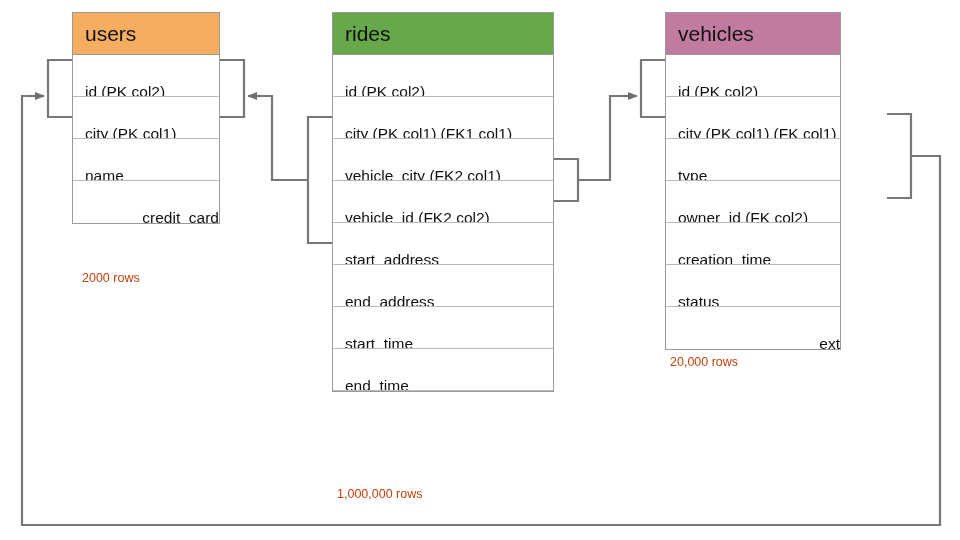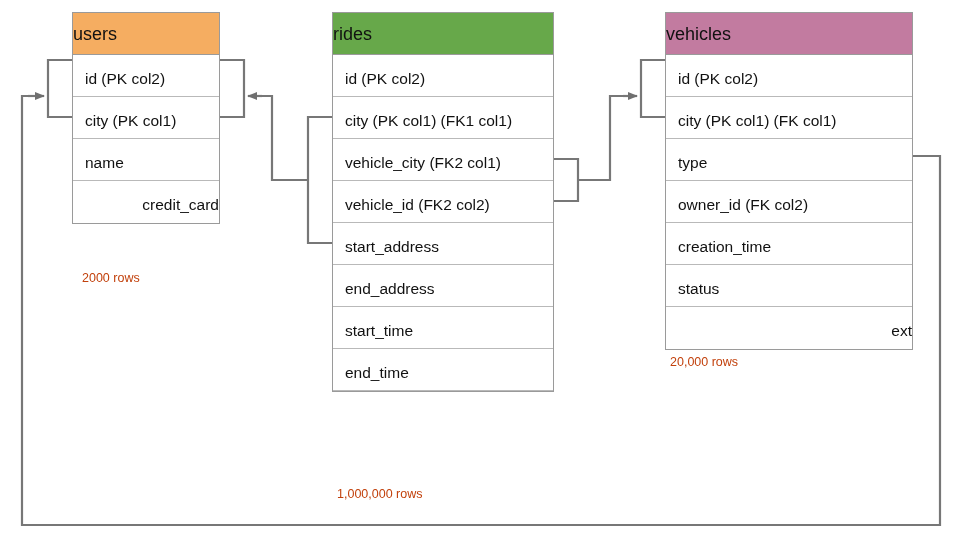--- a/index.html
+++ b/index.html
@@ -30,32 +30,32 @@
   .table-box {
     position: absolute;
     box-sizing: border-box;
     border: 1px solid #9a9a9a;
     background: #ffffff;
   }
   .tbl-header {
     box-sizing: border-box;
     height: 42px;
     line-height: 42px;
-    padding: 0 0 0 0;
-    font-size: 18px;
+    padding: 0 0 0 12px;
+    font-size: 21px;
     color: #111111;
     border-bottom: 1px solid #9a9a9a;
     white-space: nowrap;
     overflow: hidden;
   }
   .tbl-row {
     box-sizing: border-box;
     height: 42px;
     line-height: 42px;
-    padding: 3px 0 0 12px;
+    padding: 16px 0 0 12px;
     font-size: 15.5px;
     color: #111111;
     border-bottom: 1px solid #b9b9b9;
     background: #ffffff;
     white-space: nowrap;
     overflow: hidden;
   }
   .tbl-row.last {
     border-bottom: none;
     text-align: right;
@@ -119,21 +119,21 @@
     <div class="tbl-row">city (PK col1) (FK1 col1)</div>
     <div class="tbl-row">vehicle_city (FK2 col1)</div>
     <div class="tbl-row">vehicle_id (FK2 col2)</div>
     <div class="tbl-row">start_address</div>
     <div class="tbl-row">end_address</div>
     <div class="tbl-row">start_time</div>
     <div class="tbl-row">end_time</div>
   </div>
   <div class="row-count" style="left:337px; top:481px;margin-top:6px;">1,000,000 rows</div>
 
-  <div class="table-box" style="left:665px; top:12px; width:248px;">
+  <div class="table-box" style="left:665px; top:12px; width:176px;">
     <div class="tbl-header" style="background:#c27ba0;">vehicles</div>
     <div class="tbl-row">id (PK col2)</div>
     <div class="tbl-row">city (PK col1) (FK col1)</div>
     <div class="tbl-row">type</div>
     <div class="tbl-row">owner_id (FK col2)</div>
     <div class="tbl-row">creation_time</div>
     <div class="tbl-row">status</div>
     <div class="tbl-row last">ext</div>
   </div>
   <div class="row-count" style="left:670px; top:355px;">20,000 rows</div>

